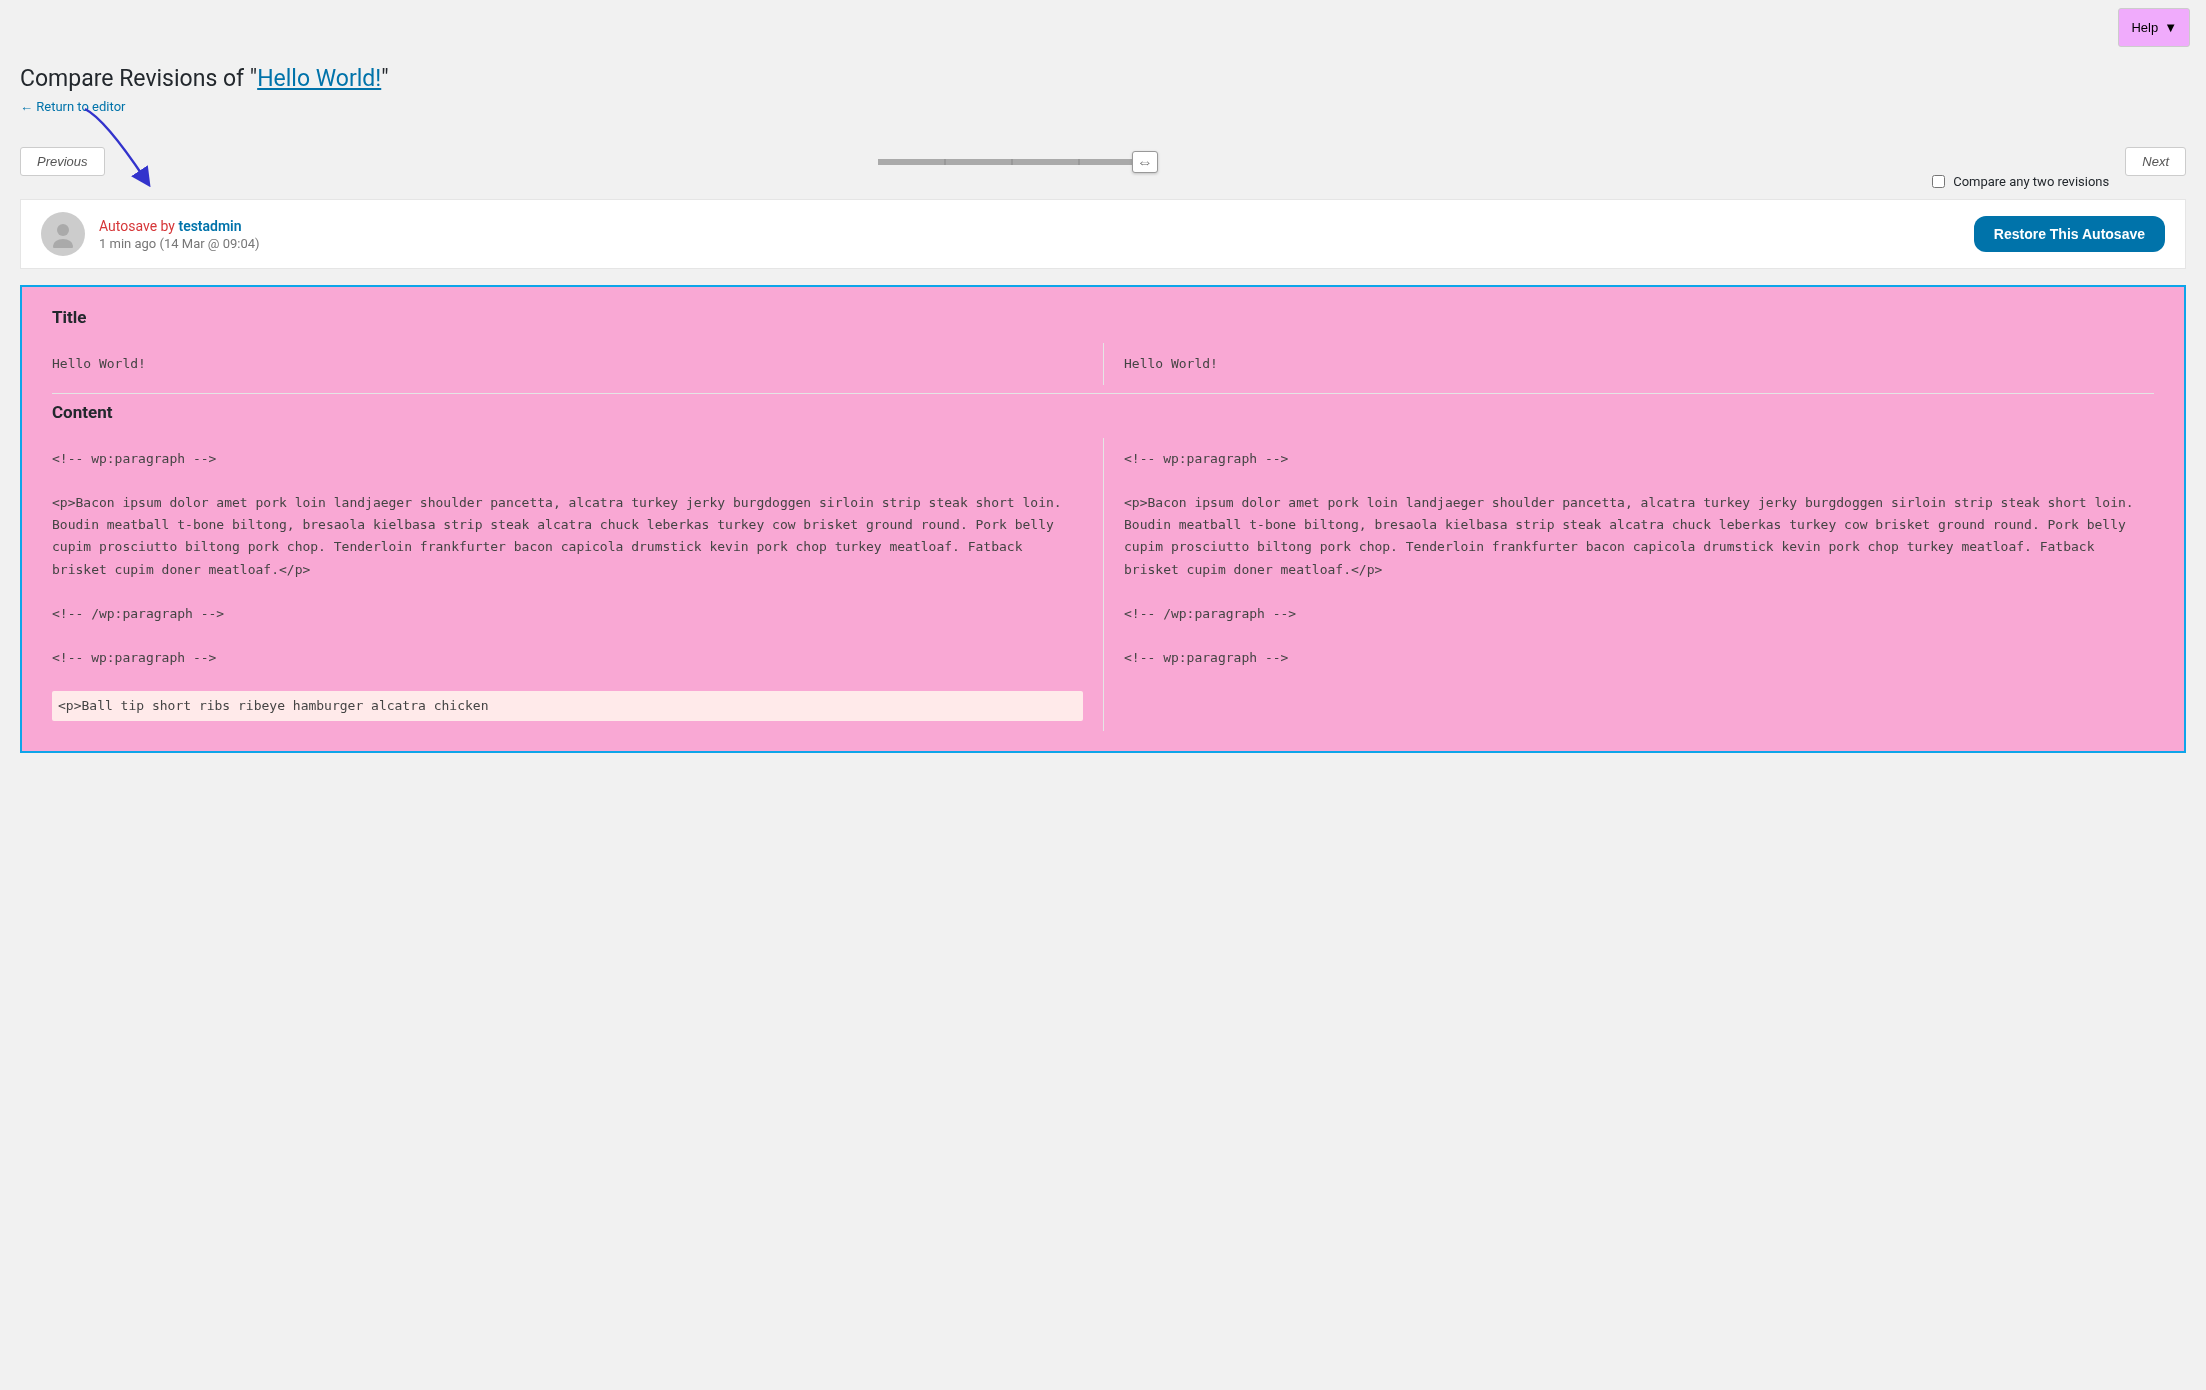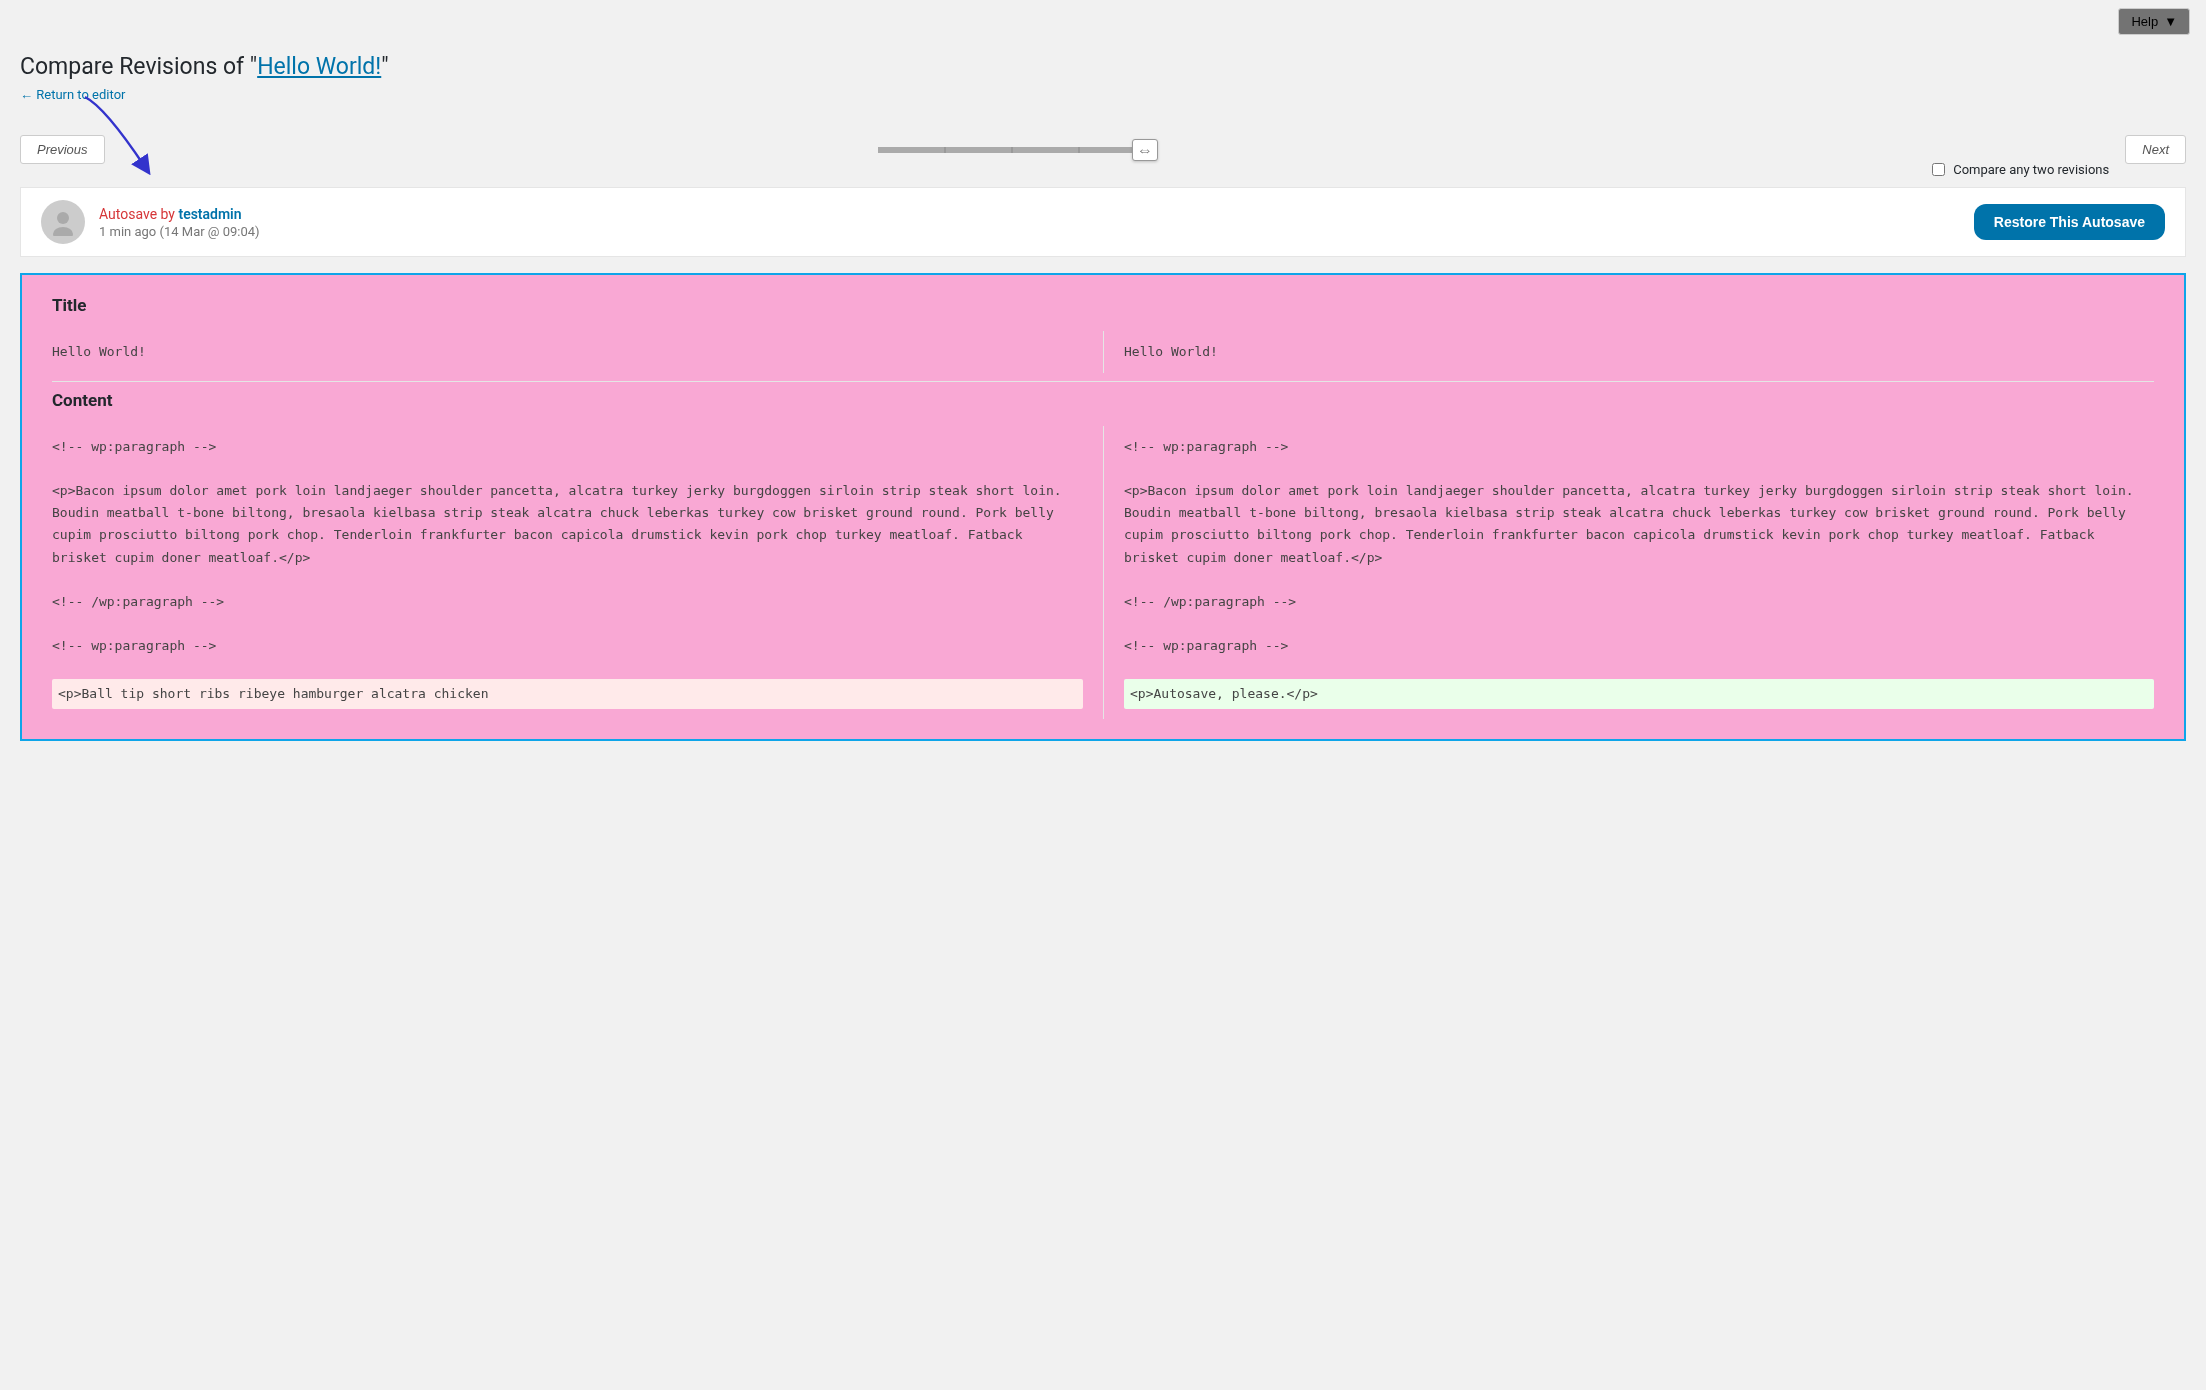--- a/index.html
+++ b/index.html
@@ -9,23 +9,23 @@
       color: #23282d;
       font-size: 14px;
     }
     .top-bar {
       display: flex;
       justify-content: flex-end;
       padding: 8px 16px;
       background: #f1f1f1;
     }
     .help-btn {
-      background: #737373;
+      background: #f0abfc;
       border: 1px solid #ccc;
-      padding: 5px 12px;
+      padding: 11px 12px;
       cursor: pointer;
       border-radius: 3px;
       font-size: 13px;
       display: flex;
       align-items: center;
       gap: 6px;
     }
     .page-header {
       padding: 10px 20px 0 20px;
     }
@@ -308,19 +308,18 @@
       </div>
       <div class="diff-col">
         <div>&lt;!-- wp:paragraph --&gt;</div>
         <br>
         <div>&lt;p&gt;Bacon ipsum dolor amet pork loin landjaeger shoulder pancetta, alcatra turkey jerky burgdoggen sirloin strip steak short loin. Boudin meatball t-bone biltong, bresaola kielbasa strip steak alcatra chuck leberkas turkey cow brisket ground round. Pork belly cupim prosciutto biltong pork chop. Tenderloin frankfurter bacon capicola drumstick kevin pork chop turkey meatloaf. Fatback brisket cupim doner meatloaf.&lt;/p&gt;</div>
         <br>
         <div>&lt;!-- /wp:paragraph --&gt;</div>
         <br>
         <div>&lt;!-- wp:paragraph --&gt;</div>
         <br>
-        <span class="highlight-green">&lt;p&gt;Autosave, please.&lt;/p&gt;</span>
       </div>
     </div>
 
   </div>
 
 </div>
 
 </body></html>

